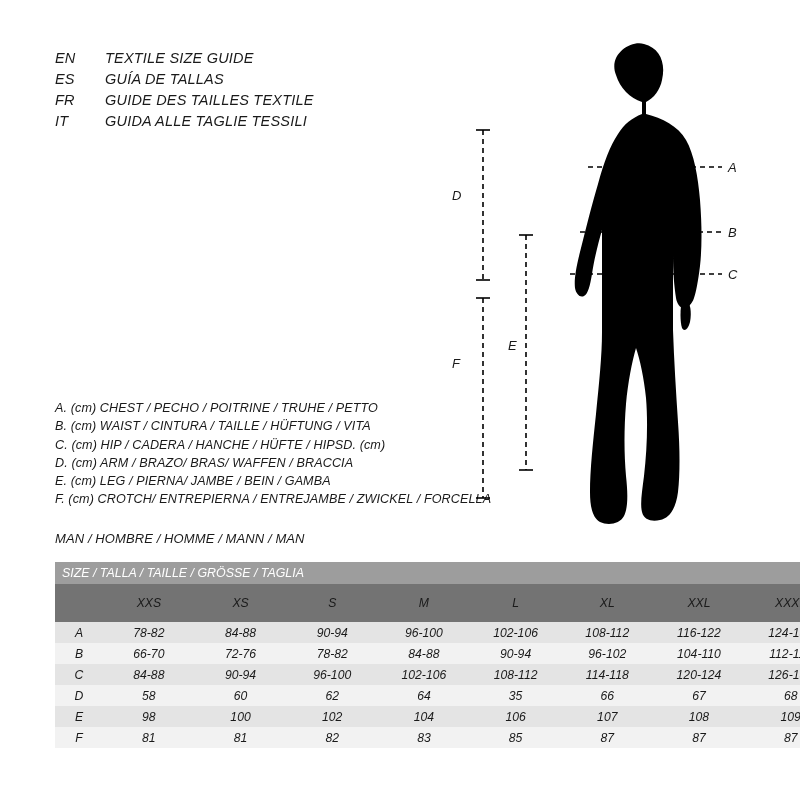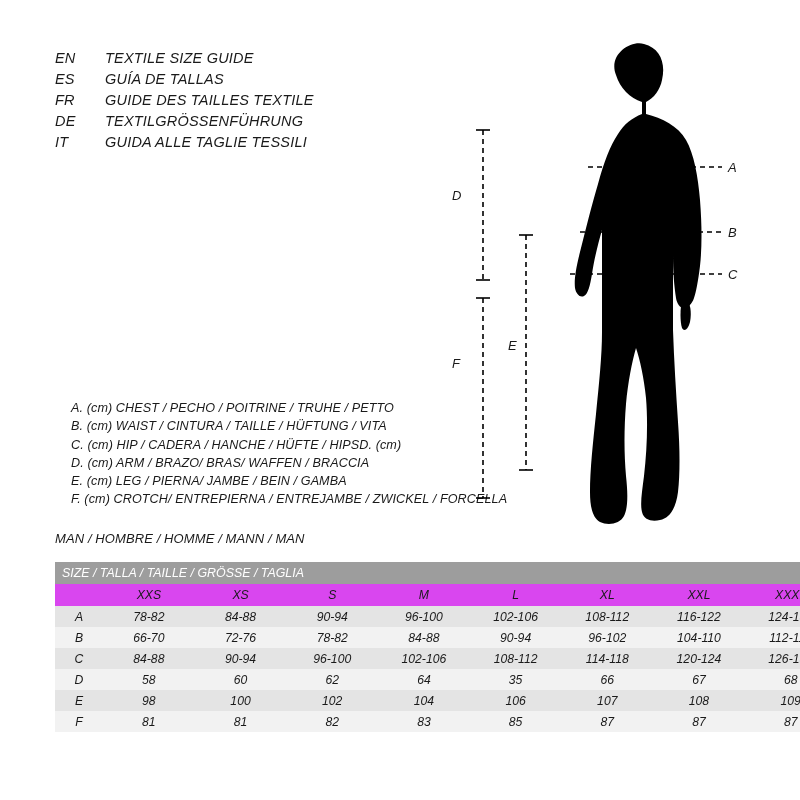--- a/index.html
+++ b/index.html
@@ -44,21 +44,20 @@
   .lang-text {
     flex: 1 1 auto;
   }
 
   
   .legend {
     position: absolute;
     left: 55px;
     top: 401px;
     width: 450px;
-    margin-left: 16px;
   }
   .legend-row {
     font-size: 12.6px;
     height: 18.3px;
     letter-spacing: 0.1px;
     white-space: nowrap;
   }
   .legend-gender {
     position: absolute;
     left: 55px;
@@ -102,23 +101,23 @@
   }
   tr.header-row td {
     background: #9d9d9d;
     color: #ffffff;
     text-align: left;
     padding-left: 7px;
     height: 22px;
     font-size: 12.4px;
   }
   tr.subhead-row td {
-    background: #d946ef;
+    background: #737373;
     color: #1a1a1a;
-    height: 22px;
+    height: 38px;
   }
   tr.odd-row td {
     background: #e4e4e4;
   }
   tr.even-row td {
     background: #f2f2f2;
   }
   td.row-label {
     text-align: left;
     padding-left: 7px;
@@ -136,24 +135,20 @@
       <span class="lang-code">EN</span>
       <span class="lang-text">TEXTILE SIZE GUIDE</span>
     </div>
     <div class="lang-row">
       <span class="lang-code">ES</span>
       <span class="lang-text">GUÍA DE TALLAS</span>
     </div>
     <div class="lang-row">
       <span class="lang-code">FR</span>
       <span class="lang-text">GUIDE DES TAILLES TEXTILE</span>
-    </div>
-    <div class="lang-row">
-      <span class="lang-code">DE</span>
-      <span class="lang-text">TEXTILGRÖSSENFÜHRUNG</span>
     </div>
     <div class="lang-row">
       <span class="lang-code">IT</span>
       <span class="lang-text">GUIDA ALLE TAGLIE TESSILI</span>
     </div>
   </div>
 
   <div class="legend">
     <div class="legend-row">A. (cm) CHEST / PECHO / POITRINE / TRUHE / PETTO</div>
     <div class="legend-row">B. (cm) WAIST / CINTURA / TAILLE / HÜFTUNG / VITA</div>

